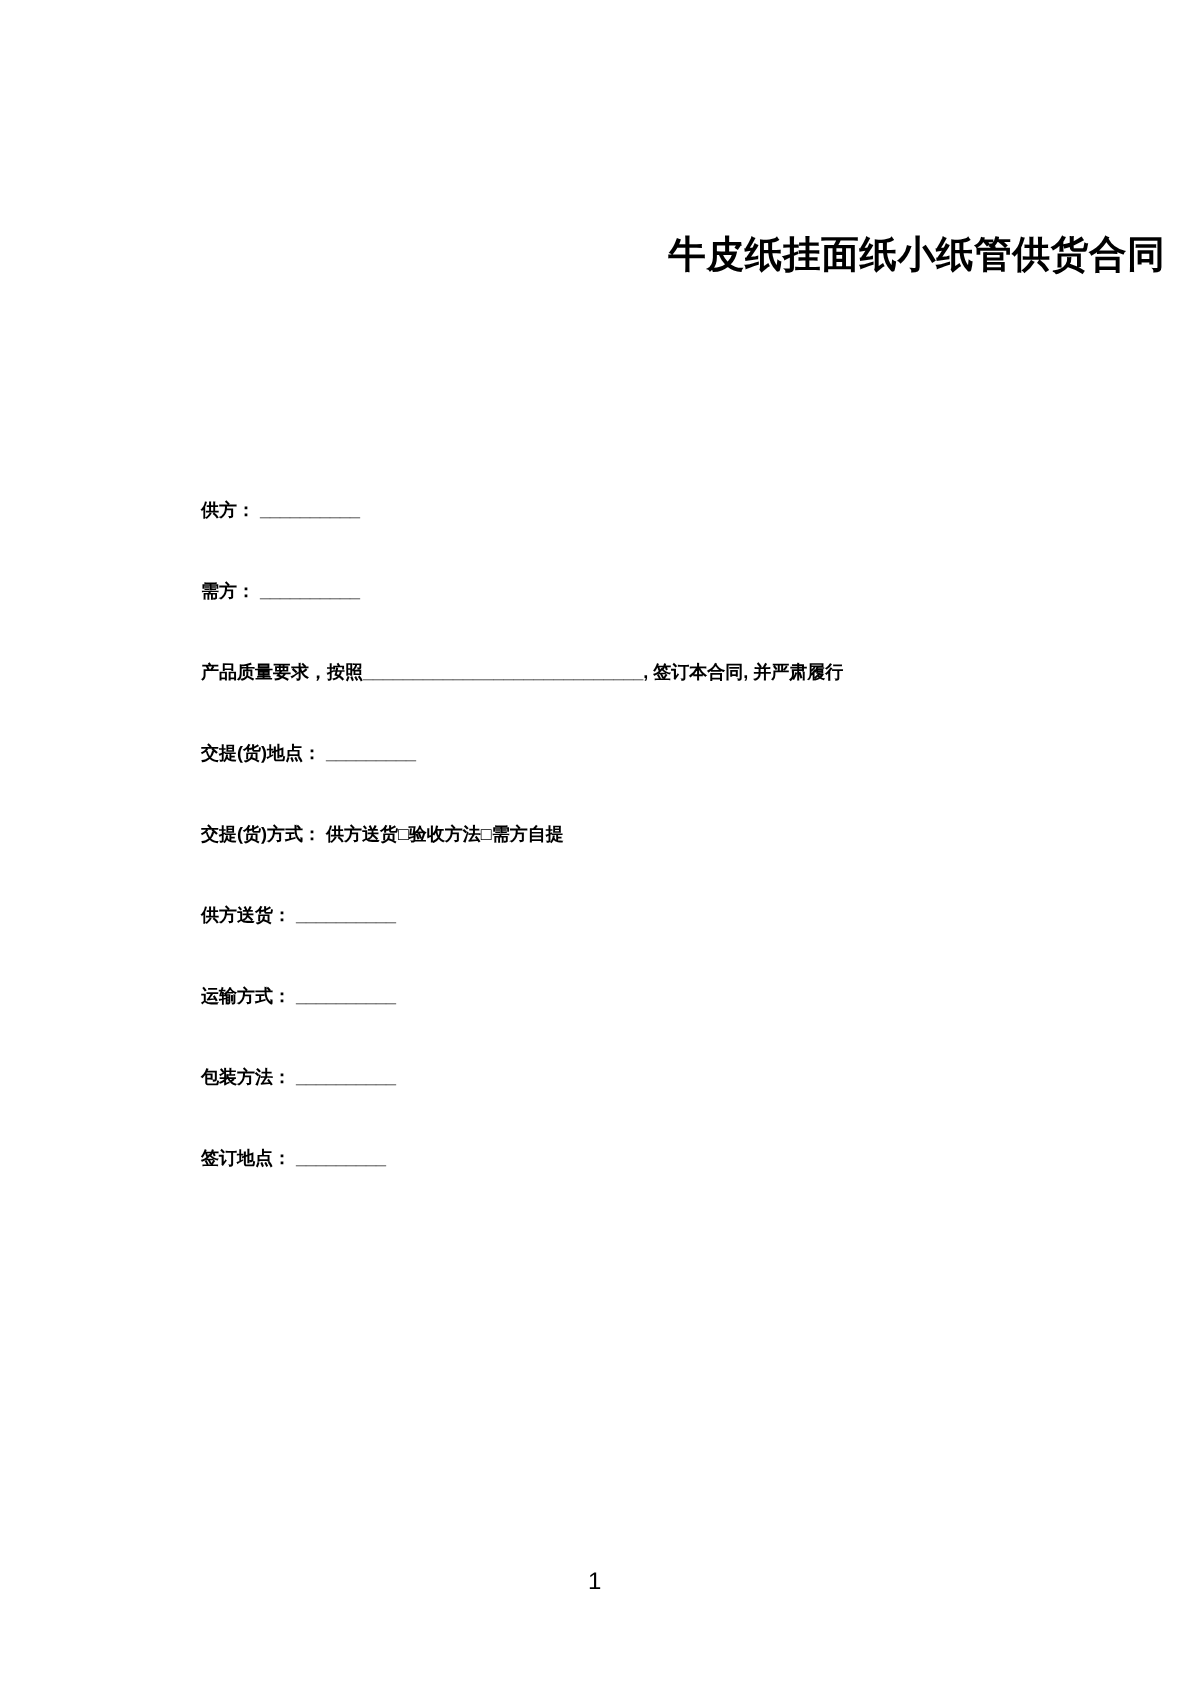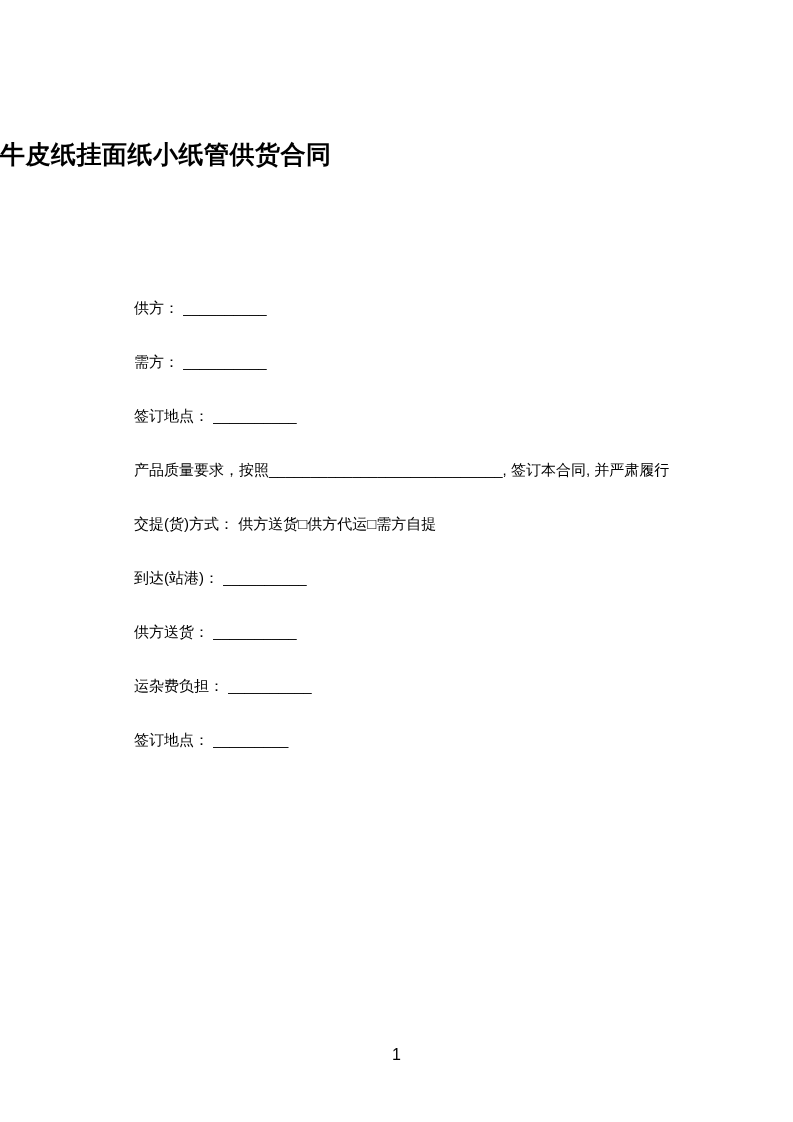--- a/index.html
+++ b/index.html
@@ -11,32 +11,32 @@
     position: relative;
     width: 793px;
     height: 1122px;
     margin: 0 auto;
     background: #ffffff;
     color: #000000;
     font-family: "Liberation Sans", sans-serif;
     overflow: hidden;
   }
   .doc-title {
-    margin: 0;
+    margin: 16px;
     padding-top: 138px;
-    text-align: left;
+    text-align: right;
     font-size: 25px;
     font-weight: 700;
     line-height: 32px;
     letter-spacing: 0.5px;
   }
   .doc-body {
     padding: 122px 100px 0 103px;
-    font-size: 15px;
-    font-weight: 400;
+    font-size: 12px;
+    font-weight: 700;
   }
   .doc-body p {
     margin: 0 0 22px 0;
     line-height: 32px;
     text-indent: 31px;
     white-space: pre-wrap;
     word-break: break-all;
   }
   .page-number {
     position: absolute;
@@ -51,24 +51,24 @@
 </head>
 <body>
 
 <div class="page">
 
   <h1 class="doc-title">牛皮纸挂面纸小纸管供货合同</h1>
 
   <div class="doc-body">
     <p>供方： __________</p>
     <p>需方： __________</p>
-    <p>签订地点： __________</p>
     <p>产品质量要求，按照____________________________, 签订本合同, 并严肃履行</p>
-    <p>交提(货)方式： 供方送货□供方代运□需方自提</p>
-    <p>到达(站港)： __________</p>
+    <p>交提(货)地点： _________</p>
+    <p>交提(货)方式： 供方送货□验收方法□需方自提</p>
     <p>供方送货： __________</p>
-    <p>运杂费负担： __________</p>
+    <p>运输方式： __________</p>
+    <p>包装方法： __________</p>
     <p>签订地点： _________</p>
   </div>
 
   <div class="page-number">1</div>
 
 </div>
 
 </body></html>

